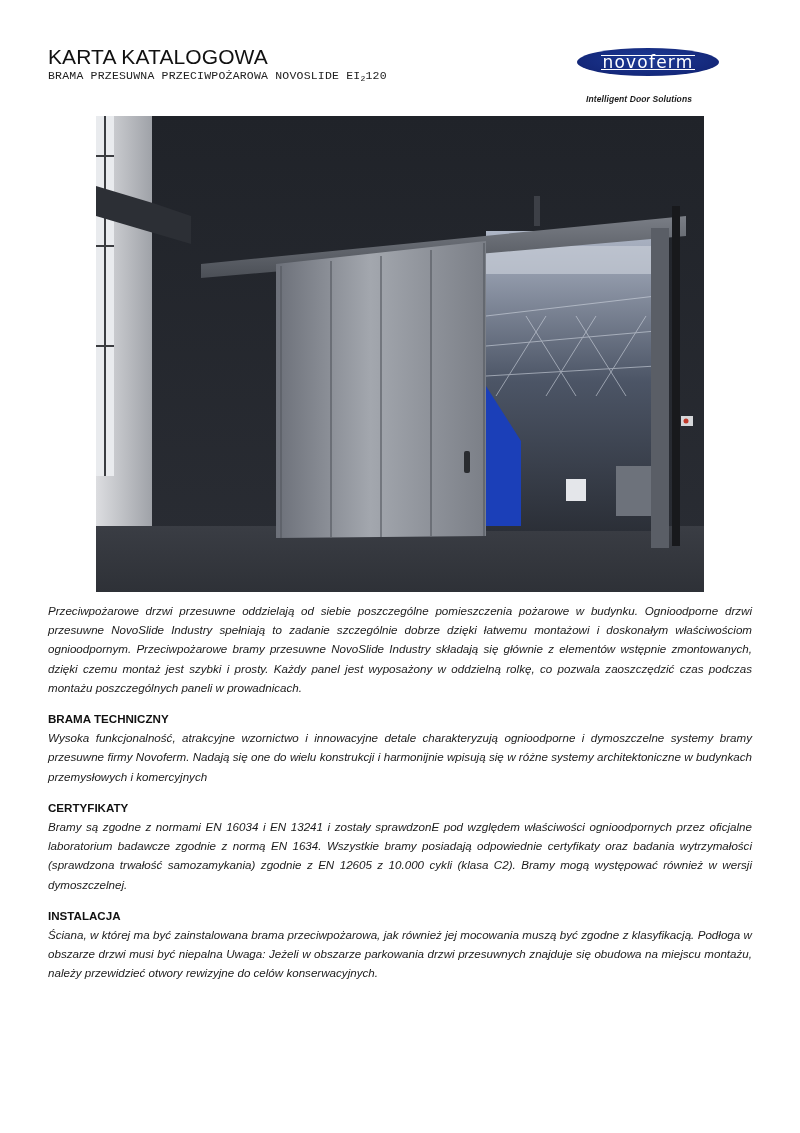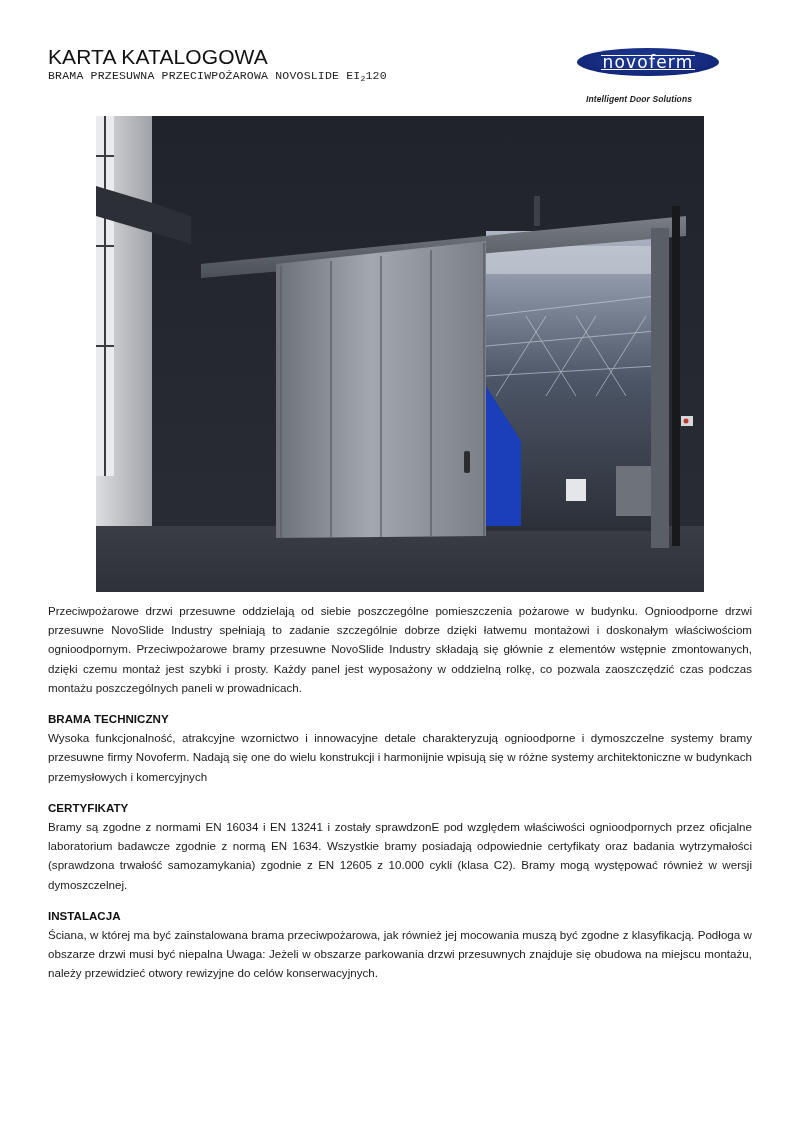--- a/index.html
+++ b/index.html
@@ -25,21 +25,21 @@
   }
   .logo-tag {
     position: absolute; left: 9px; top: 34px; font-size: 8.5px; font-weight: bold;
     font-style: italic; color: #1a1a1a; letter-spacing: 0.1px; white-space: nowrap; margin-top: 12px;
   }
 
   .photo { position: absolute; left: 96px; top: 116px; width: 608px; height: 476px; overflow: hidden; background: #1c1e24; }
   .photo svg { display: block; }
 
   .content { position: absolute; left: 48px; top: 601px; width: 704px; font-size: 11.6px; line-height: 19.2px; color: #1a1a1a; }
-  .content p { margin: 0; text-align: justify; }
+  .content p { margin: 0; text-align: justify; font-style: italic; }
   .content h2 { font-size: 11.6px; font-weight: bold; margin: 0; line-height: 19.2px; color: #111; }
   .sec { margin-top: 9px; }
   .gap { margin-top: 12px; }
 </style>
 </head>
 <body>
 
 <div class="header">
   <div class="doc-title">KARTA KATALOGOWA</div>
   <div class="doc-subtitle"><span>BRAMA PRZESUWNA PRZECIWPOŻAROWA NOVOSLIDE EI</span><sub>2</sub><span>120</span></div>

